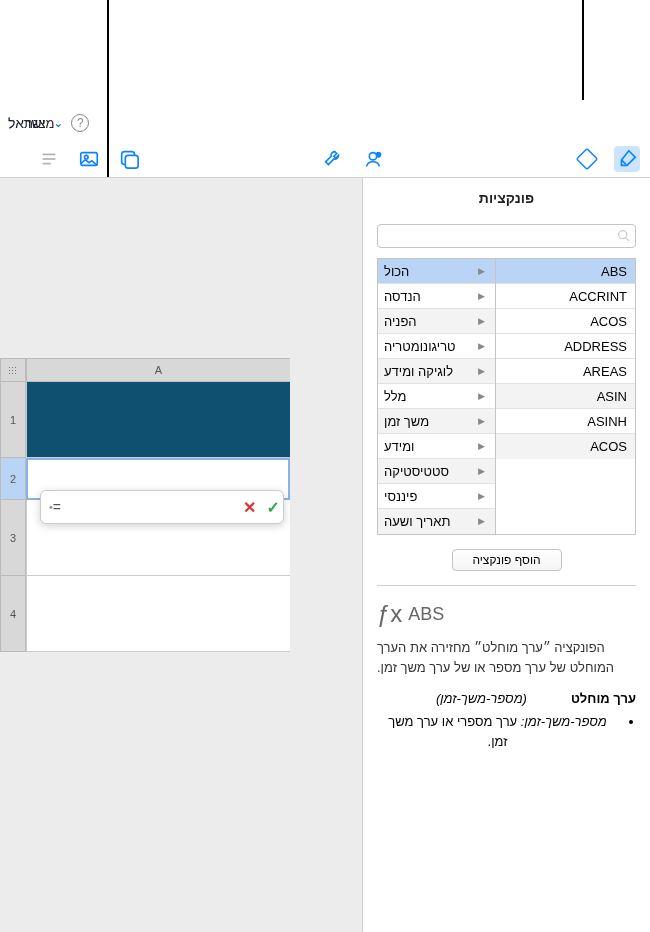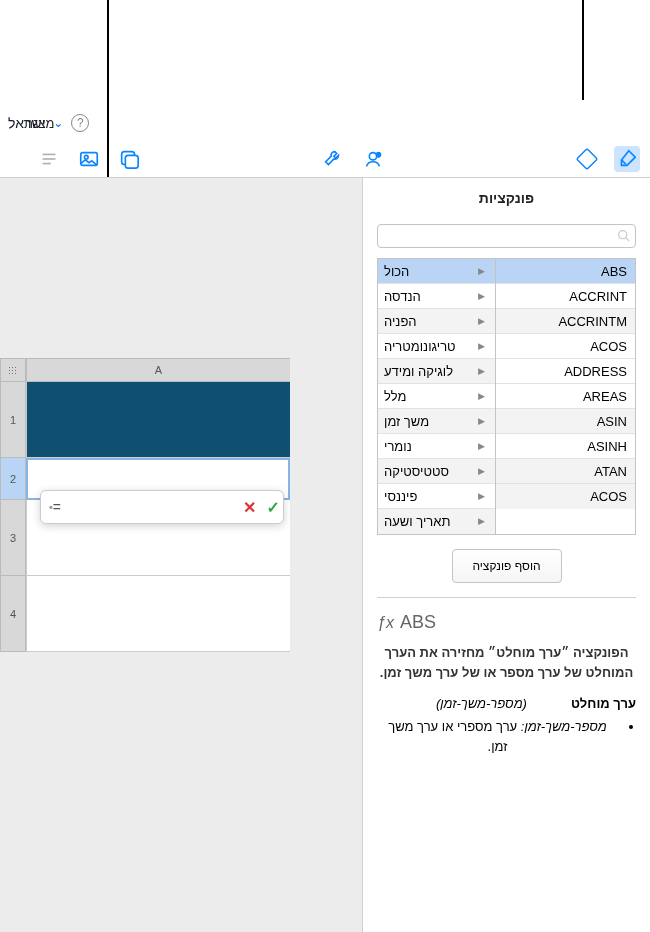--- a/index.html
+++ b/index.html
@@ -139,48 +139,47 @@
 .cell:last-child { border-bottom: none; }
 .cat-cell { justify-content: flex-end; direction: rtl; }
 .cat-cell .arrow { color: #888; font-size: 9px; margin-left: auto; margin-right: 2px; transform: scaleX(-1); }
 .sel { background: #b9d4f5; }
 .alt { background: #f3f3f3; }
 .fn-cell { direction: ltr; justify-content: flex-end; }
 
 .add-fn-btn {
   margin: 14px auto 14px;
   width: 110px;
-  height: 34px;
+  height: 22px;
   border: 1px solid #c4c4c4;
   border-radius: 4px;
   background: linear-gradient(#fff,#f5f5f5);
   font-size: 12px;
   display: flex;
   align-items: center;
   justify-content: center;
   cursor: pointer;
 }
 .divider { border-top: 1px solid #d0d0d0; margin-bottom: 14px; }
 .fn-desc-header {
   display: flex;
   justify-content: flex-end;
   align-items: center;
   gap: 6px;
   margin-bottom: 10px;
   color: #666;
   font-size: 18px;
   font-weight: 300;
 }
-.fn-desc-header .fx { font-style: italic; font-size: 16px; }
+.fn-desc-header .fx { font-size: 24px; }
 .fn-desc {
   font-size: 13px;
   color: #333;
   line-height: 1.5;
-  text-align: center;
-  font-weight: bold;
+  text-align: left;
 }
 .fn-syntax {
   font-size: 13px;
   margin-top: 14px;
   text-align: right;
 }
 .fn-syntax .name { font-weight: bold; padding-left: 44px; }
 .fn-syntax .args { font-style: italic; }
 .fn-bullets {
   margin-top: 6px;
@@ -397,21 +396,21 @@
       <div class="cell cat-cell">
           <span class="arrow">◀</span>
           <span>מלל</span>
         </div>
       <div class="cell cat-cell alt">
           <span class="arrow">◀</span>
           <span>משך זמן</span>
         </div>
       <div class="cell cat-cell">
           <span class="arrow">◀</span>
-          <span>נומרי</span>
+          <span>ומידע</span>
         </div>
       <div class="cell cat-cell alt">
           <span class="arrow">◀</span>
           <span>סטטיסטיקה</span>
         </div>
       <div class="cell cat-cell">
           <span class="arrow">◀</span>
           <span>פיננסי</span>
         </div>
       <div class="cell cat-cell alt">
@@ -419,40 +418,34 @@
           <span>תאריך ושעה</span>
         </div>
     </div>
     <div class="col-fn">
       <div class="cell fn-cell sel">
           <span>ABS</span>
         </div>
       <div class="cell fn-cell">
           <span>ACCRINT</span>
         </div>
-      <div class="cell fn-cell alt">
-          <span>ACCRINTM</span>
-        </div>
       <div class="cell fn-cell">
           <span>ACOS</span>
         </div>
       <div class="cell fn-cell">
           <span>ADDRESS</span>
         </div>
       <div class="cell fn-cell">
           <span>AREAS</span>
         </div>
       <div class="cell fn-cell alt">
           <span>ASIN</span>
         </div>
       <div class="cell fn-cell">
           <span>ASINH</span>
-        </div>
-      <div class="cell fn-cell alt">
-          <span>ATAN</span>
         </div>
       <div class="cell fn-cell alt">
           <span>ACOS</span>
         </div>
     </div>
   </div>
 
   <div class="add-fn-btn">הוסף פונקציה</div>
   <div class="divider"></div>
 

